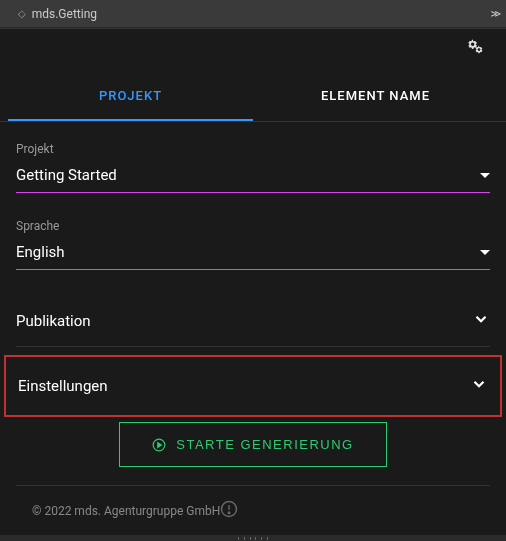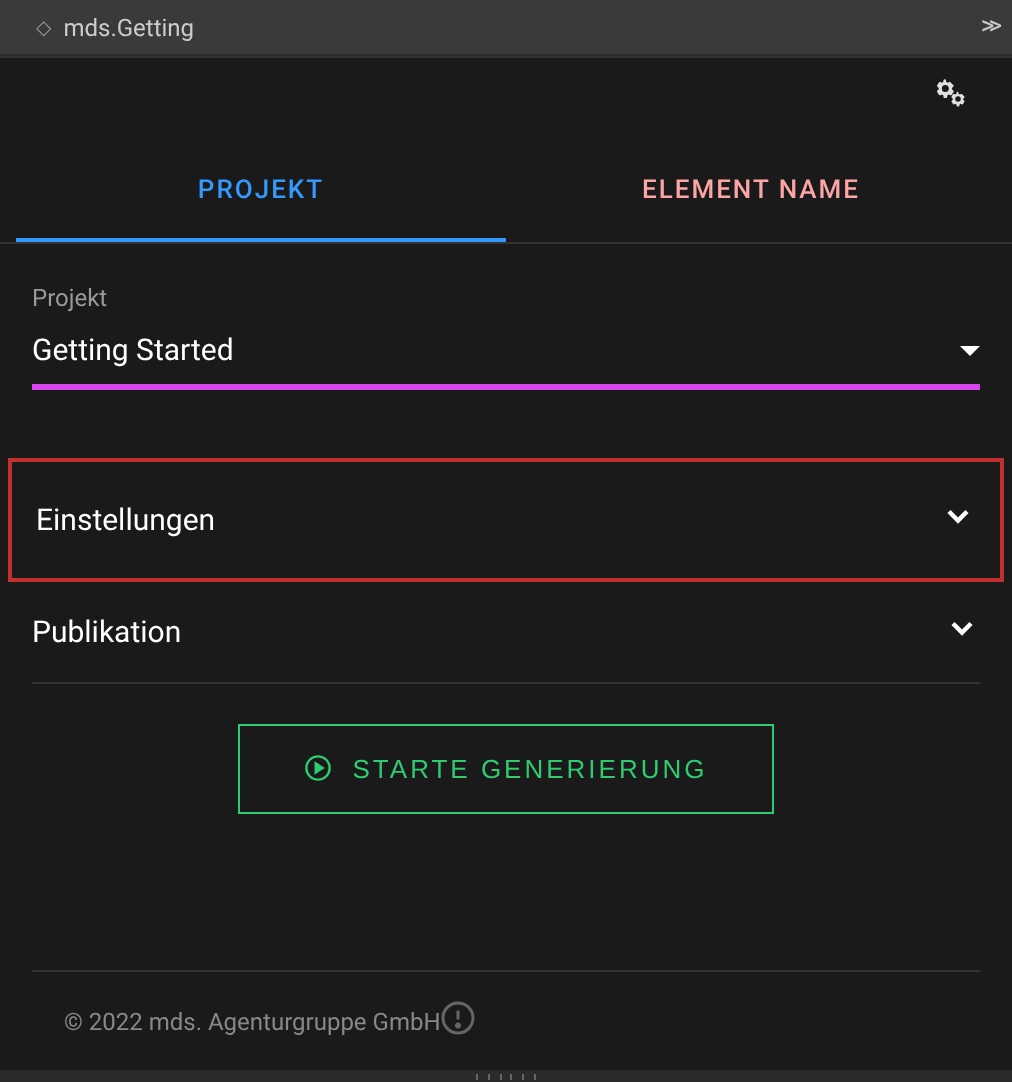--- a/index.html
+++ b/index.html
@@ -68,21 +68,21 @@
       font-size: 13px;
       letter-spacing: 1px;
       font-weight: 500;
       cursor: pointer;
     }
     .tab.active {
       color: #3498ff;
       border-bottom: 2px solid #3498ff;
     }
     .tab.inactive {
-      color: #fca5a5;
+      color: #ffffff;
     }
     .content {
       padding: 20px 16px 0 16px;
       flex: 1;
       display: flex;
       flex-direction: column;
     }
     .form-group {
       margin-bottom: 26px;
     }
@@ -92,21 +92,21 @@
       margin-bottom: 6px;
       display: block;
     }
     .form-select {
       display: flex;
       align-items: center;
       justify-content: space-between;
       font-size: 15px;
       color: #fff;
       padding: 4px 0 8px 0;
-      border-bottom: 3px solid #d946ef;
+      border-bottom: 1px solid #d946ef;
       cursor: pointer;
     }
     .caret-down {
       width: 0;
       height: 0;
       border-left: 5px solid transparent;
       border-right: 5px solid transparent;
       border-top: 5px solid #fff;
     }
     .accordion {
@@ -122,30 +122,30 @@
     .accordion-highlighted {
       border: 2px solid #c23030;
       margin: 8px -12px 0 -12px;
       padding: 18px 12px;
       border-bottom: 2px solid #c23030;
     }
     .chevron-down {
       display: inline-block;
     }
     .generate-button {
-      margin: 20px auto;
+      margin: 5px auto;
       border: 1px solid #2ecc71;
       background: transparent;
       color: #2ecc71;
       padding: 14px 32px;
       font-size: 13px;
       letter-spacing: 1.5px;
       font-weight: 500;
       display: flex;
-      align-items: flex-start;
+      align-items: center;
       gap: 10px;
       cursor: pointer;
     }
     .play-icon {
       display: inline-flex;
       align-items: center;
     }
     .footer {
       margin-top: auto;
       border-top: 1px solid #333;
@@ -205,32 +205,39 @@
 <div class="content">
 
   <div class="form-group">
     <label class="form-label">Projekt</label>
     <div class="form-select">
       <span>Getting Started</span>
       <span class="caret-down"></span>
     </div>
   </div>
 
-
-  <div class="accordion accordion-highlighted">
-    <span>Einstellungen</span>
+  <div class="form-group">
+    <label class="form-label">Sprache</label>
+    <div class="form-select">
+      <span>English</span>
+      <span class="caret-down"></span>
+    </div>
+  </div>
+
+  <div class="accordion">
+    <span>Publikation</span>
     <span class="chevron-down">
       <svg width="18" height="18" viewBox="0 0 24 24" fill="none" stroke="currentColor" stroke-width="3">
         <polyline points="6 9 12 15 18 9"></polyline>
       </svg>
     </span>
   </div>
 
-  <div class="accordion">
-    <span>Publikation</span>
+  <div class="accordion accordion-highlighted">
+    <span>Einstellungen</span>
     <span class="chevron-down">
       <svg width="18" height="18" viewBox="0 0 24 24" fill="none" stroke="currentColor" stroke-width="3">
         <polyline points="6 9 12 15 18 9"></polyline>
       </svg>
     </span>
   </div>
 
   <button class="generate-button">
     <span class="play-icon">
       <svg width="14" height="14" viewBox="0 0 24 24" fill="none" stroke="currentColor" stroke-width="2">

